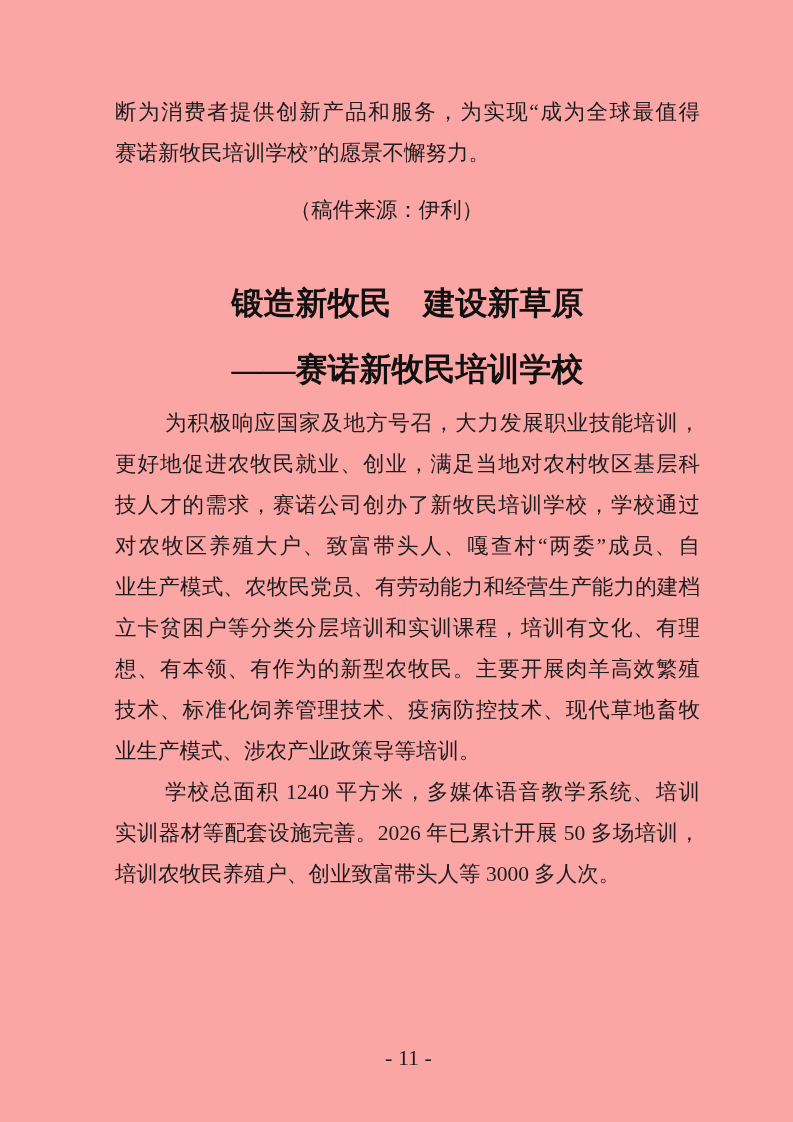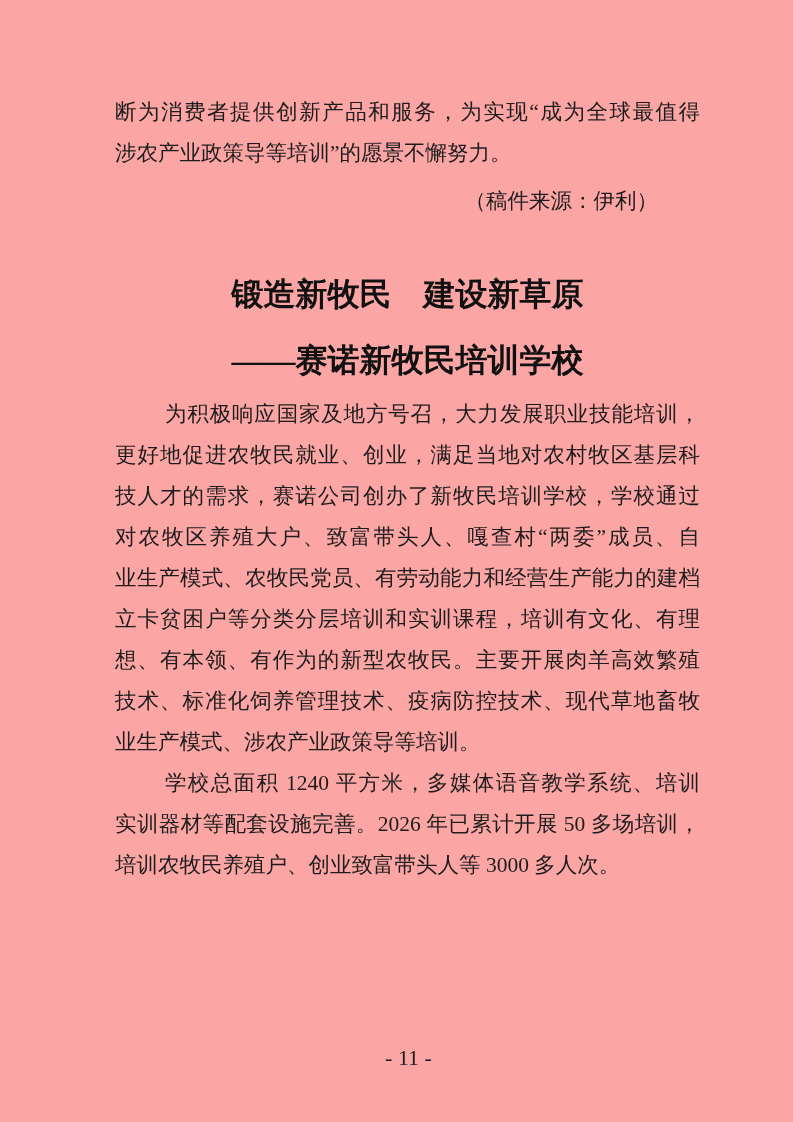--- a/index.html
+++ b/index.html
@@ -34,24 +34,24 @@
   }
   .short {            
     text-align: left;
     text-align-last: left;
   }
   .ind {              
     text-indent: 50px;
   }
 
   .attribution {
-    margin-top: 7px;
+    margin-top: 16px;
     font-size: 21.5px;
     line-height: 41px;
-    text-align: right;
+    text-align: center;
     padding-right: 42px;
   }
 
   .title, .subtitle {
     font-size: 32px;
     line-height: 46px;
     font-weight: 700;
     text-align: center;
     color: #111111;
     margin: 0;
@@ -74,21 +74,21 @@
   }
 </style>
 </head>
 <body>
 
 <div class="page">
   <div class="content">
 
     <div>
       <p class="ln jl">断为消费者提供创新产品和服务，为实现“成为全球最值得</p>
-      <p class="ln short">涉农产业政策导等培训”的愿景不懈努力。</p>
+      <p class="ln short">赛诺新牧民培训学校”的愿景不懈努力。</p>
     </div>
 
     <p class="attribution">（稿件来源：伊利）</p>
 
     <h1 class="title">锻造新牧民　建设新草原</h1>
     <h2 class="subtitle">——赛诺新牧民培训学校</h2>
 
     <div class="para para-first">
       <p class="ln jl ind">为积极响应国家及地方号召，大力发展职业技能培训，</p>
       <p class="ln jl">更好地促进农牧民就业、创业，满足当地对农村牧区基层科</p>

